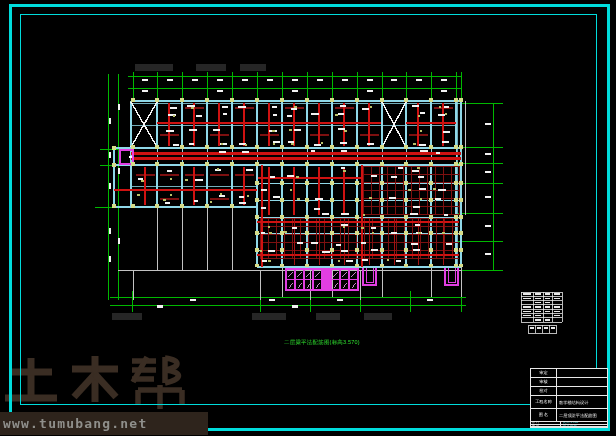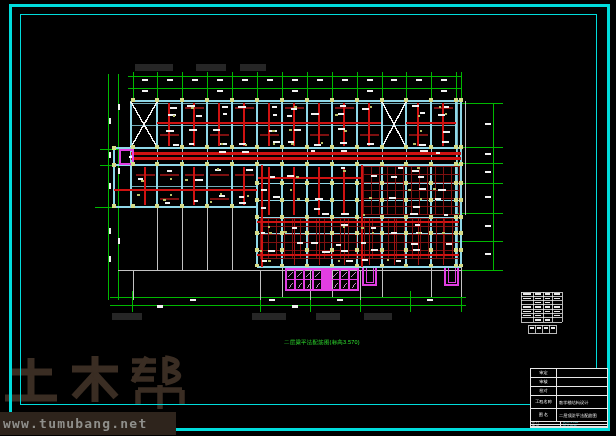--- a/index.html
+++ b/index.html
@@ -1,21 +1,21 @@
 <!DOCTYPE html>
 <html><head>
 <meta charset="utf-8">
 <style>
   html,body{margin:0;padding:0;background:#000;}
   #stage{position:relative;width:616px;height:436px;background:#000;overflow:hidden;
          font-family:"Liberation Sans",sans-serif;}
   .abs{position:absolute;}
   #brand-glyphs{left:2px;top:352px;z-index:1;}
   #cad{left:0;top:0;z-index:2;}
-  #url-bar{left:0px;top:412px;width:176px;height:23px;background:#2e241c;z-index:3;
+  #url-bar{left:0px;top:412px;width:208px;height:23px;background:#2e241c;z-index:3;
            display:flex;align-items:center;}
   #url-text{color:#8f8f8b;font-weight:bold;font-size:13px;letter-spacing:1.2px;
             font-family:"DejaVu Sans Mono",monospace;padding-left:3px;white-space:nowrap;}
   #plan-title{left:284px;top:339px;z-index:3;color:#2fe32f;font-size:5.5px;
               letter-spacing:.2px;white-space:nowrap;}
   #title-block{left:530px;top:368px;width:78px;height:60px;z-index:3;
                border:1px solid #e8e8e8;box-sizing:border-box;background:#000;
                display:flex;flex-direction:column;}
   .tb-row{display:flex;border-bottom:1px solid #e8e8e8;box-sizing:border-box;overflow:hidden;}
   .tb-label{width:26px;border-right:1px solid #e8e8e8;box-sizing:border-box;color:#f0f0f0;

